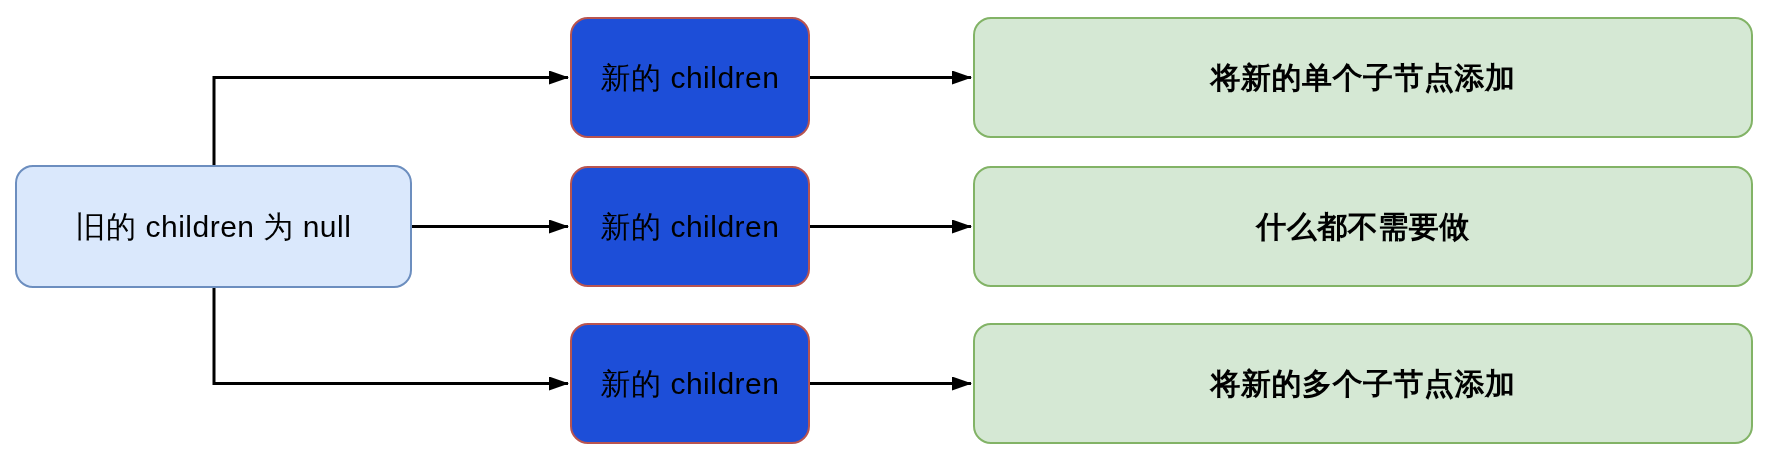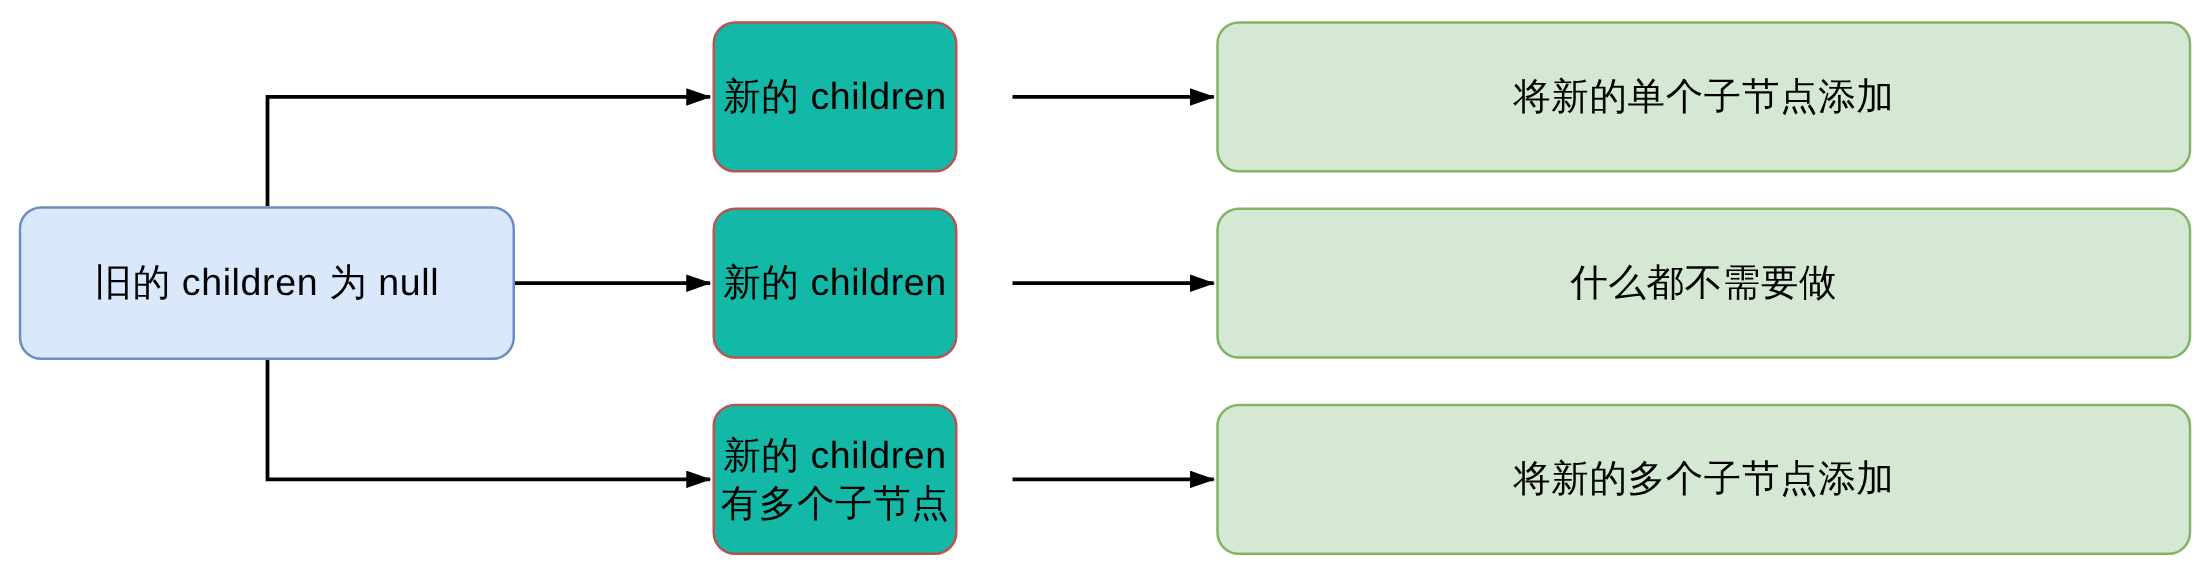--- a/index.html
+++ b/index.html
@@ -40,31 +40,32 @@
     left: 15px;
     top: 165px;
     width: 397px;
     height: 123px;
     background: #dae8fc;
     border: 2.5px solid #6c8ebf;
     align-items: center;
   }
   .node-condition {
     left: 570px;
-    width: 196px;
+    width: 240px;
     height: 121px;
-    background: #14b8a6;
+    background: #1d4ed8;
     border: 2.5px solid #b85450;
   }
   .node-action {
     left: 973px;
     width: 780px;
     height: 121px;
     background: #d5e8d4;
     border: 2.5px solid #82b366;
+    font-weight: bold;
   }
   .row-1 { top: 17px; }
   .row-2 { top: 166px; }
   .row-3 { top: 323px; }
 </style>
 </head>
 <body>
 
 <div class="canvas">
 
@@ -89,21 +90,20 @@
   <div class="node node-condition row-1">
     <span>新的 children</span>
   </div>
 
   <div class="node node-condition row-2">
     <span>新的 children</span>
   </div>
 
   <div class="node node-condition row-3">
     <span>新的 children</span>
-    <span>有多个子节点</span>
   </div>
 
   <div class="node node-action row-1">
     <span>将新的单个子节点添加</span>
   </div>
 
   <div class="node node-action row-3">
     <span>将新的多个子节点添加</span>
   </div>
 

